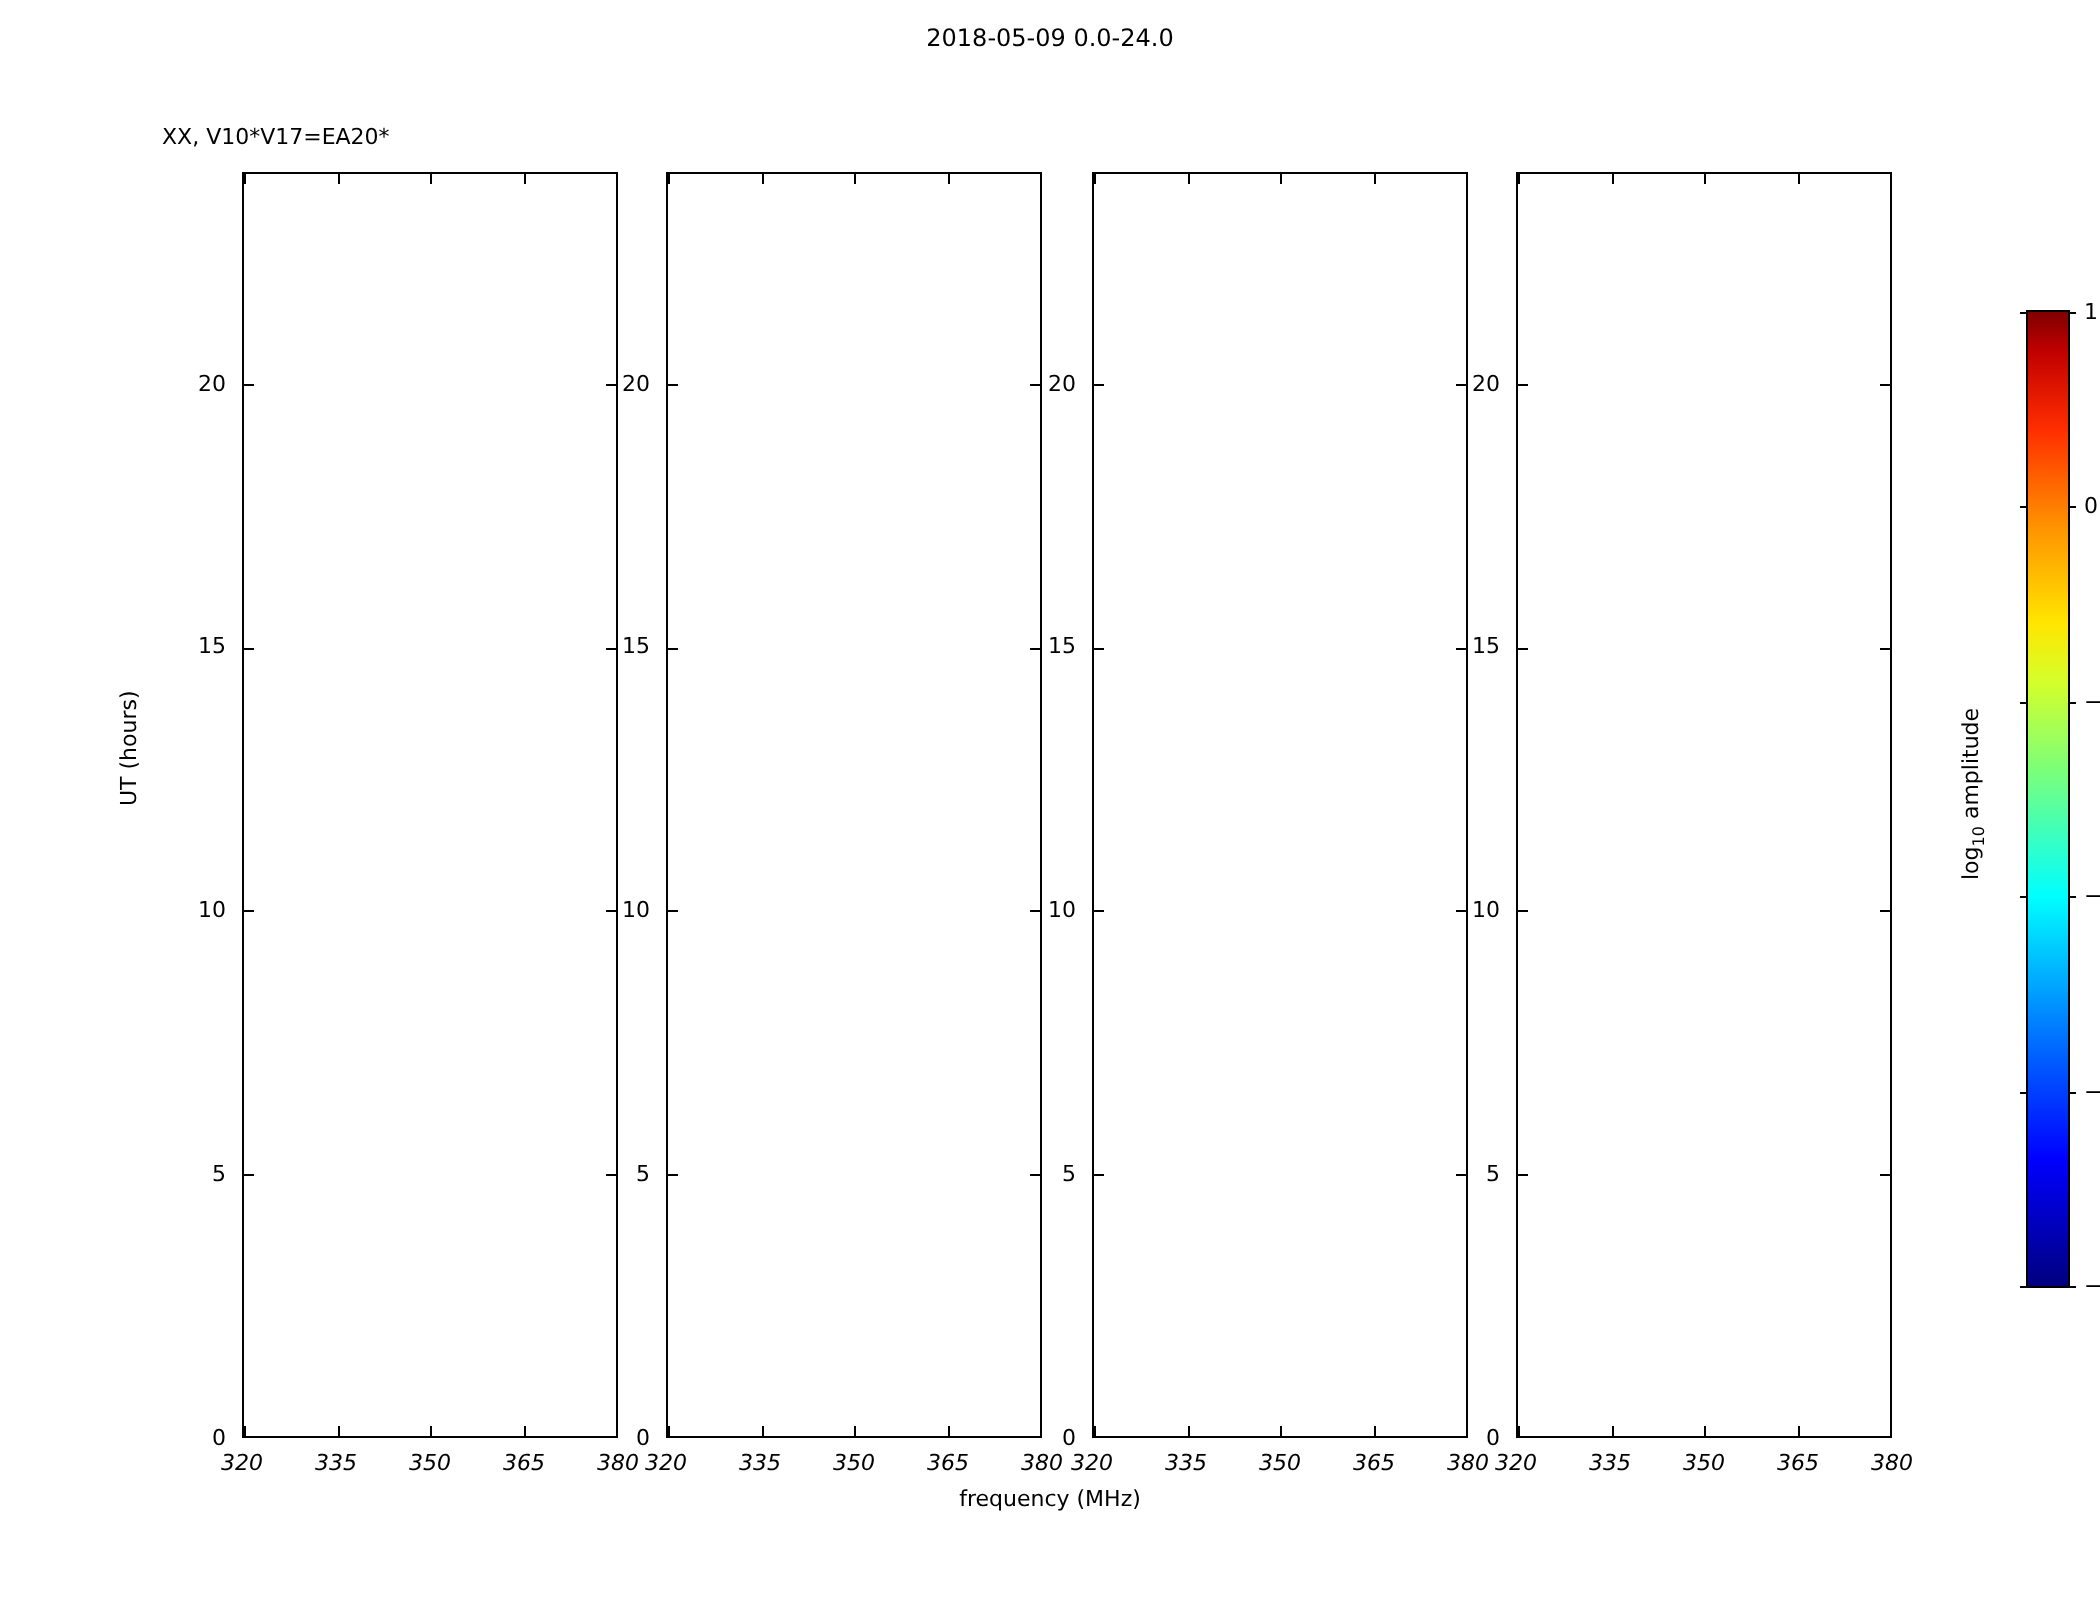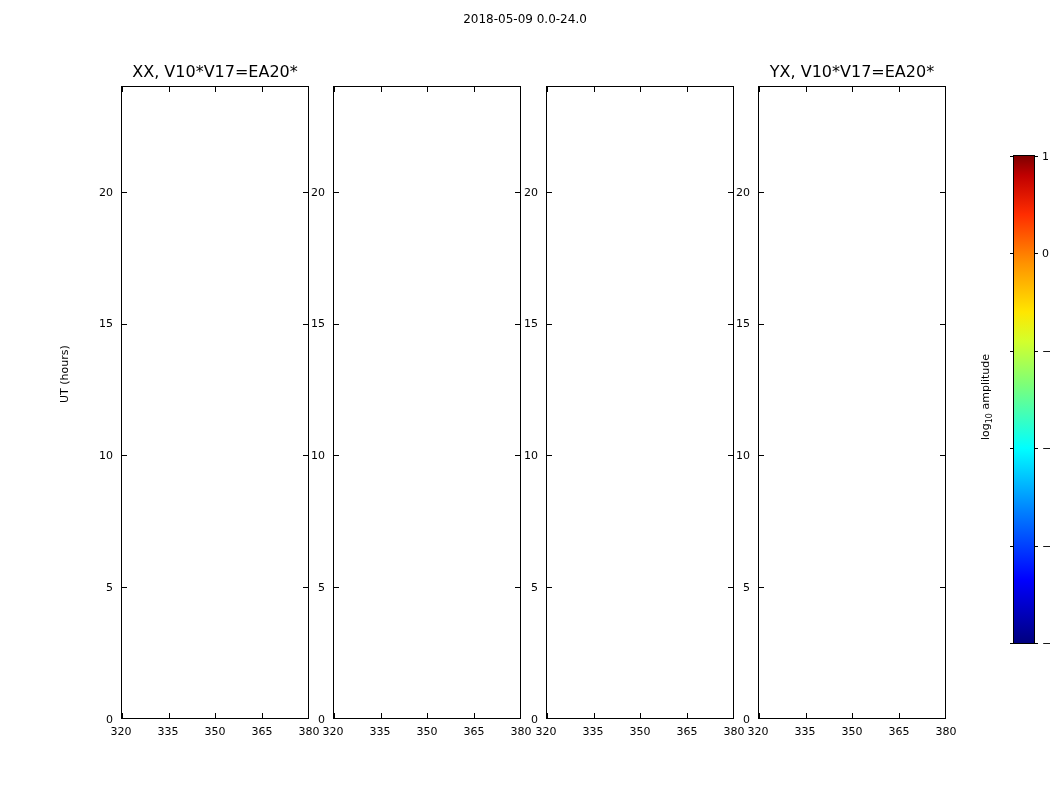--- a/index.html
+++ b/index.html
@@ -42,22 +42,22 @@
     height: 100%;
     border: 1px solid #000;
     background: #ffffff;
     box-sizing: border-box;
   }
   .panel-title {
     position: absolute;
     top: -24px;
     left: -40px;
     width: calc(100% + 80px);
-    text-align: center;
-    font-size: 16px;
+    text-align: left;
+    font-size: 11px;
     white-space: nowrap;
   }
   
   .ytick {
     position: absolute;
     left: 0;
     width: 5px;
     height: 0;
     border-top: 1px solid #000;
   }
@@ -88,20 +88,21 @@
     width: 0;
     height: 5px;
     border-left: 1px solid #000;
   }
   .xtick-label {
     position: absolute;
     top: calc(100% + 6px);
     transform: translateX(-50%);
     font-size: 11px;
     white-space: nowrap;
+    font-style: italic;
   }
   .ylabel {
     position: absolute;
     left: 58px;
     top: 403px;
     transform: rotate(-90deg);
     transform-origin: left top;
     font-size: 11px;
     white-space: nowrap;
   }
@@ -274,21 +275,20 @@
       <div class="xtick-label" style="left: 75%;">365</div>
       <div class="xtick-label" style="left: 100%;">380</div>
       <div class="ytick-label" style="top: 100%;">0</div>
       <div class="ytick-label" style="top: 79.1667%;">5</div>
       <div class="ytick-label" style="top: 58.3333%;">10</div>
       <div class="ytick-label" style="top: 37.5%;">15</div>
       <div class="ytick-label" style="top: 16.6667%;">20</div>
     </div>
 
   <div class="panel" id="panel3" style="left:758px; width:188px;">
-    <div class="panel-title">YX, V10*V17=EA20*</div>
     <div class="axes">
         <div class="xtick" style="left: 0%;"></div>
         <div class="xtick-top" style="left: 0%;"></div>
         <div class="xtick" style="left: 25%;"></div>
         <div class="xtick-top" style="left: 25%;"></div>
         <div class="xtick" style="left: 50%;"></div>
         <div class="xtick-top" style="left: 50%;"></div>
         <div class="xtick" style="left: 75%;"></div>
         <div class="xtick-top" style="left: 75%;"></div>
         <div class="xtick" style="left: 100%;"></div>
@@ -310,20 +310,21 @@
       <div class="xtick-label" style="left: 75%;">365</div>
       <div class="xtick-label" style="left: 100%;">380</div>
       <div class="ytick-label" style="top: 100%;">0</div>
       <div class="ytick-label" style="top: 79.1667%;">5</div>
       <div class="ytick-label" style="top: 58.3333%;">10</div>
       <div class="ytick-label" style="top: 37.5%;">15</div>
       <div class="ytick-label" style="top: 16.6667%;">20</div>
     </div>
 
   <div class="ylabel">UT (hours)</div>
+  <div class="xlabel">frequency (MHz)</div>
 
   <div class="cbar" id="colorbar">
       <div class="cbar-tick" style="top: 100%;"></div>
       <div class="cbar-tick-in" style="top: 100%;"></div>
       <div class="cbar-label" style="top: 100%;">−4</div>
       <div class="cbar-tick" style="top: 80%;"></div>
       <div class="cbar-tick-in" style="top: 80%;"></div>
       <div class="cbar-label" style="top: 80%;">−3</div>
       <div class="cbar-tick" style="top: 60%;"></div>
       <div class="cbar-tick-in" style="top: 60%;"></div>

